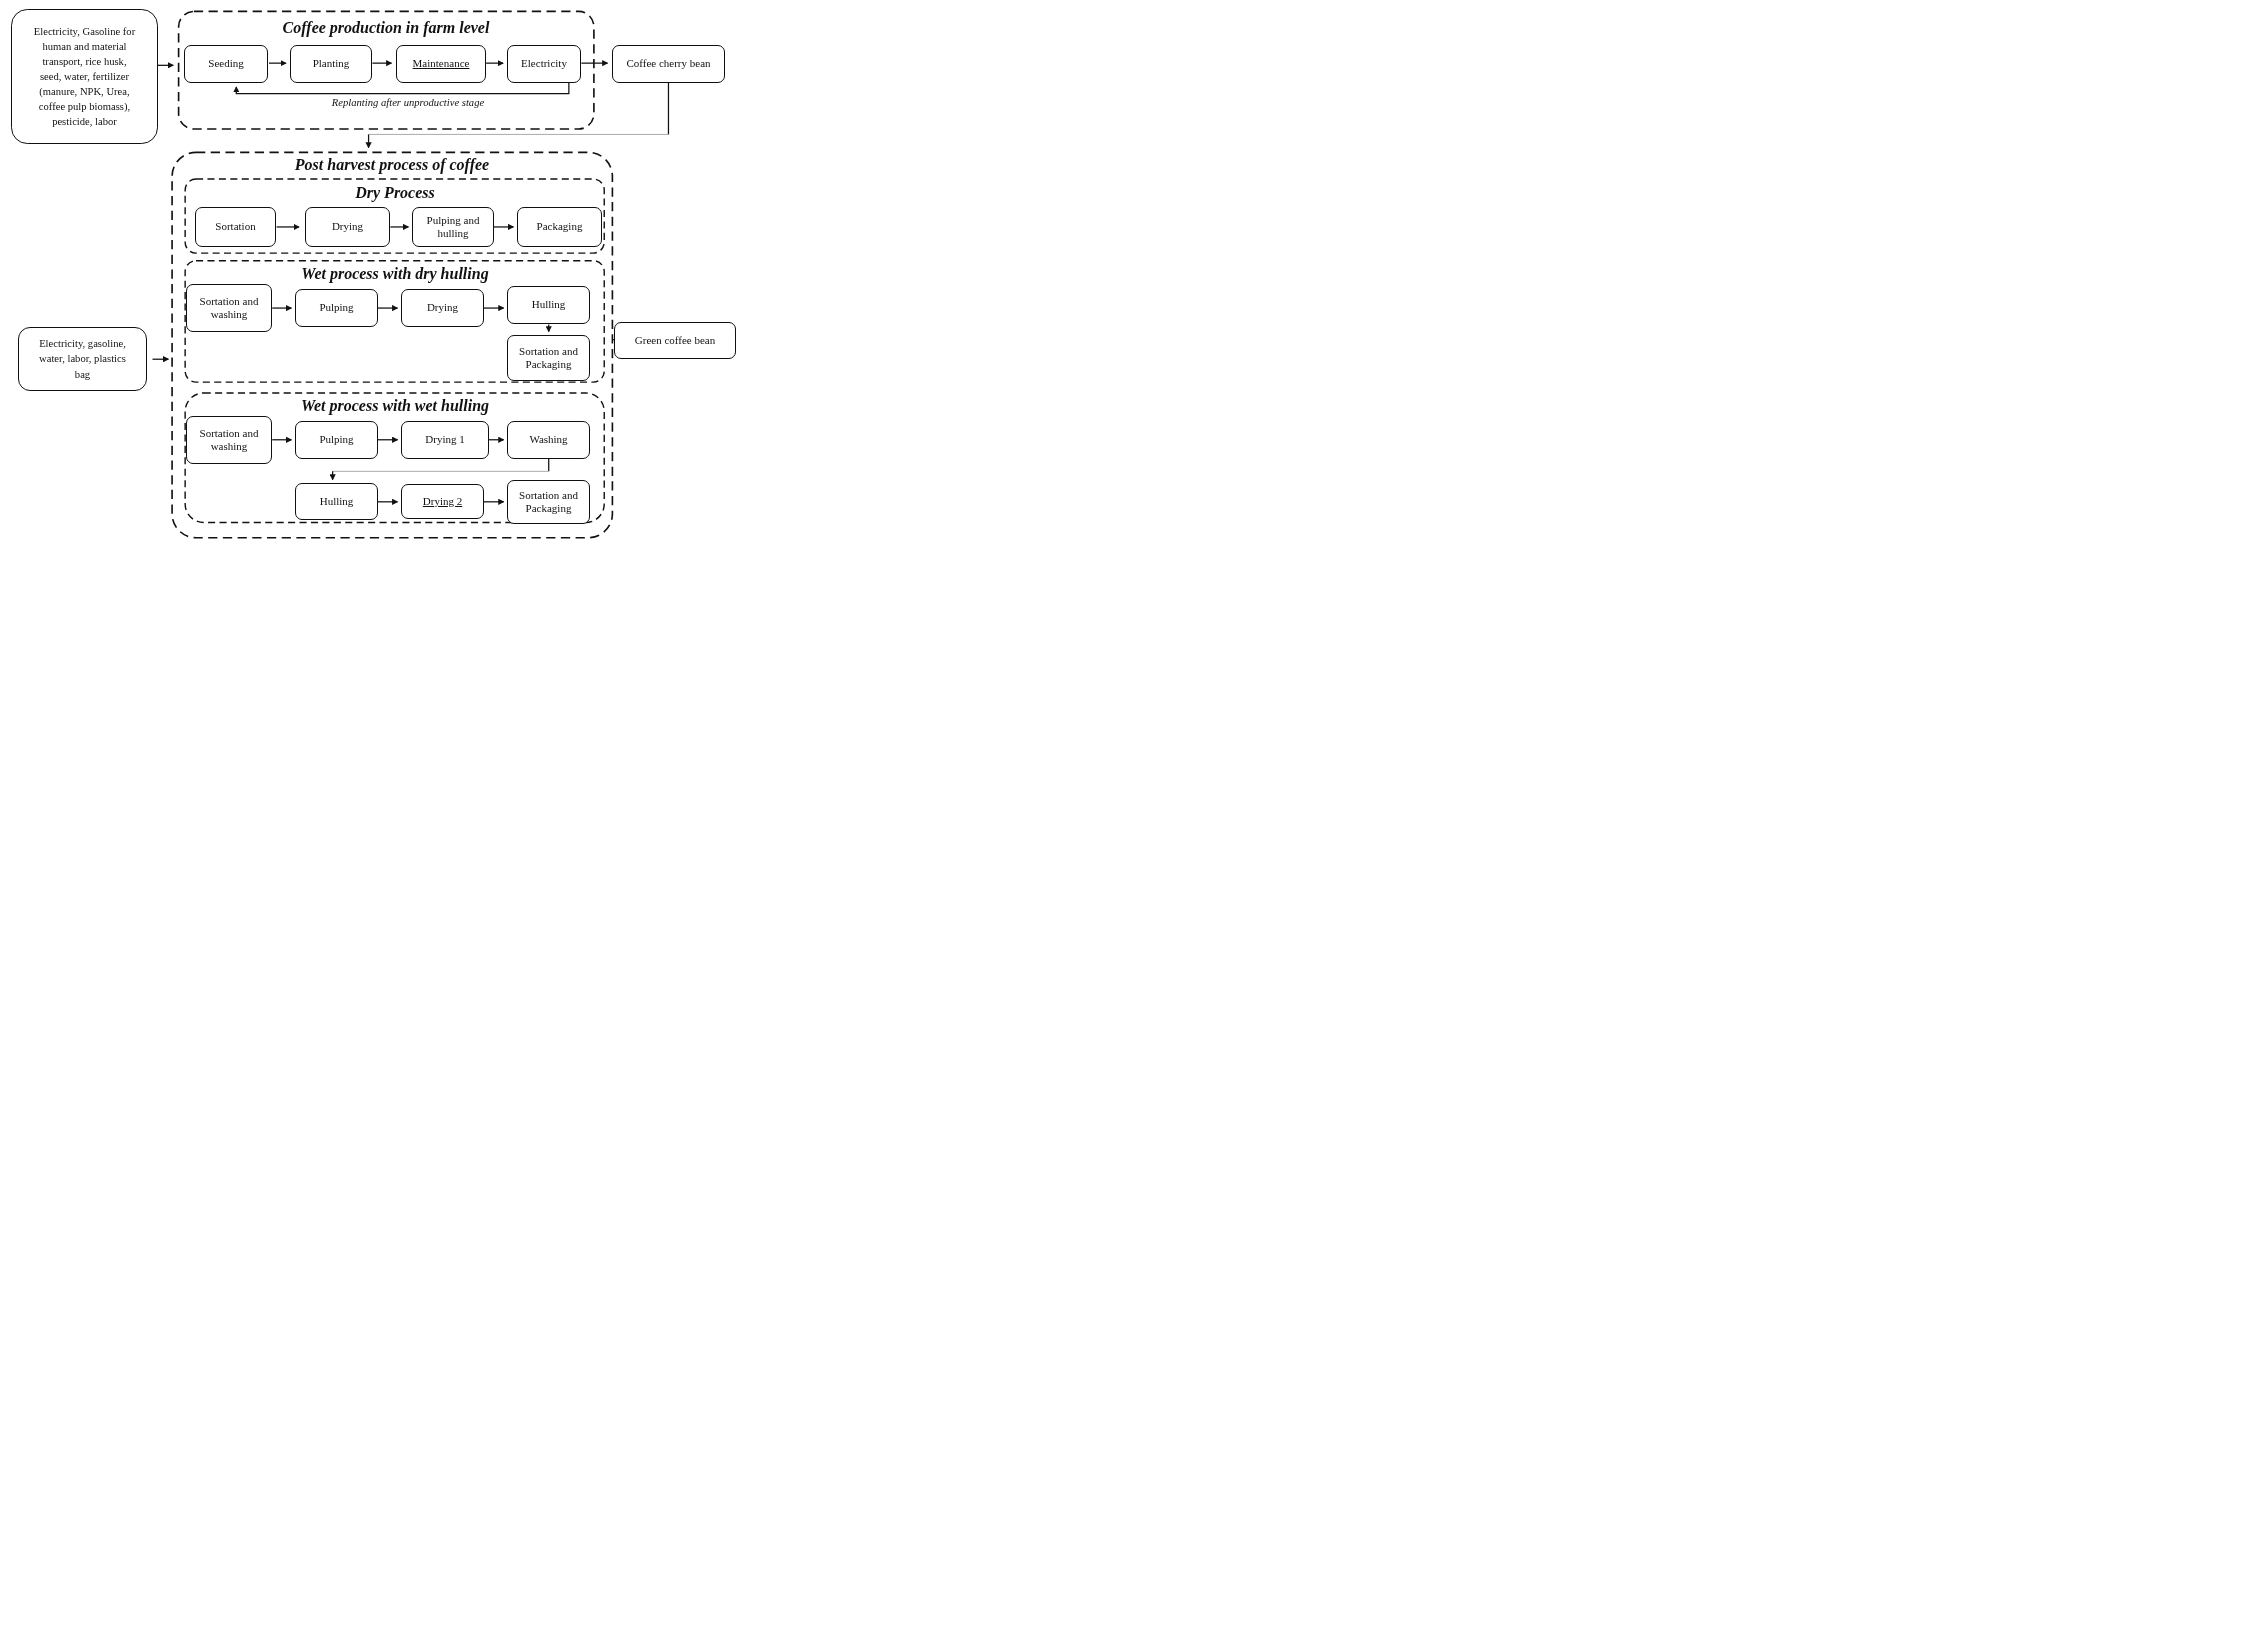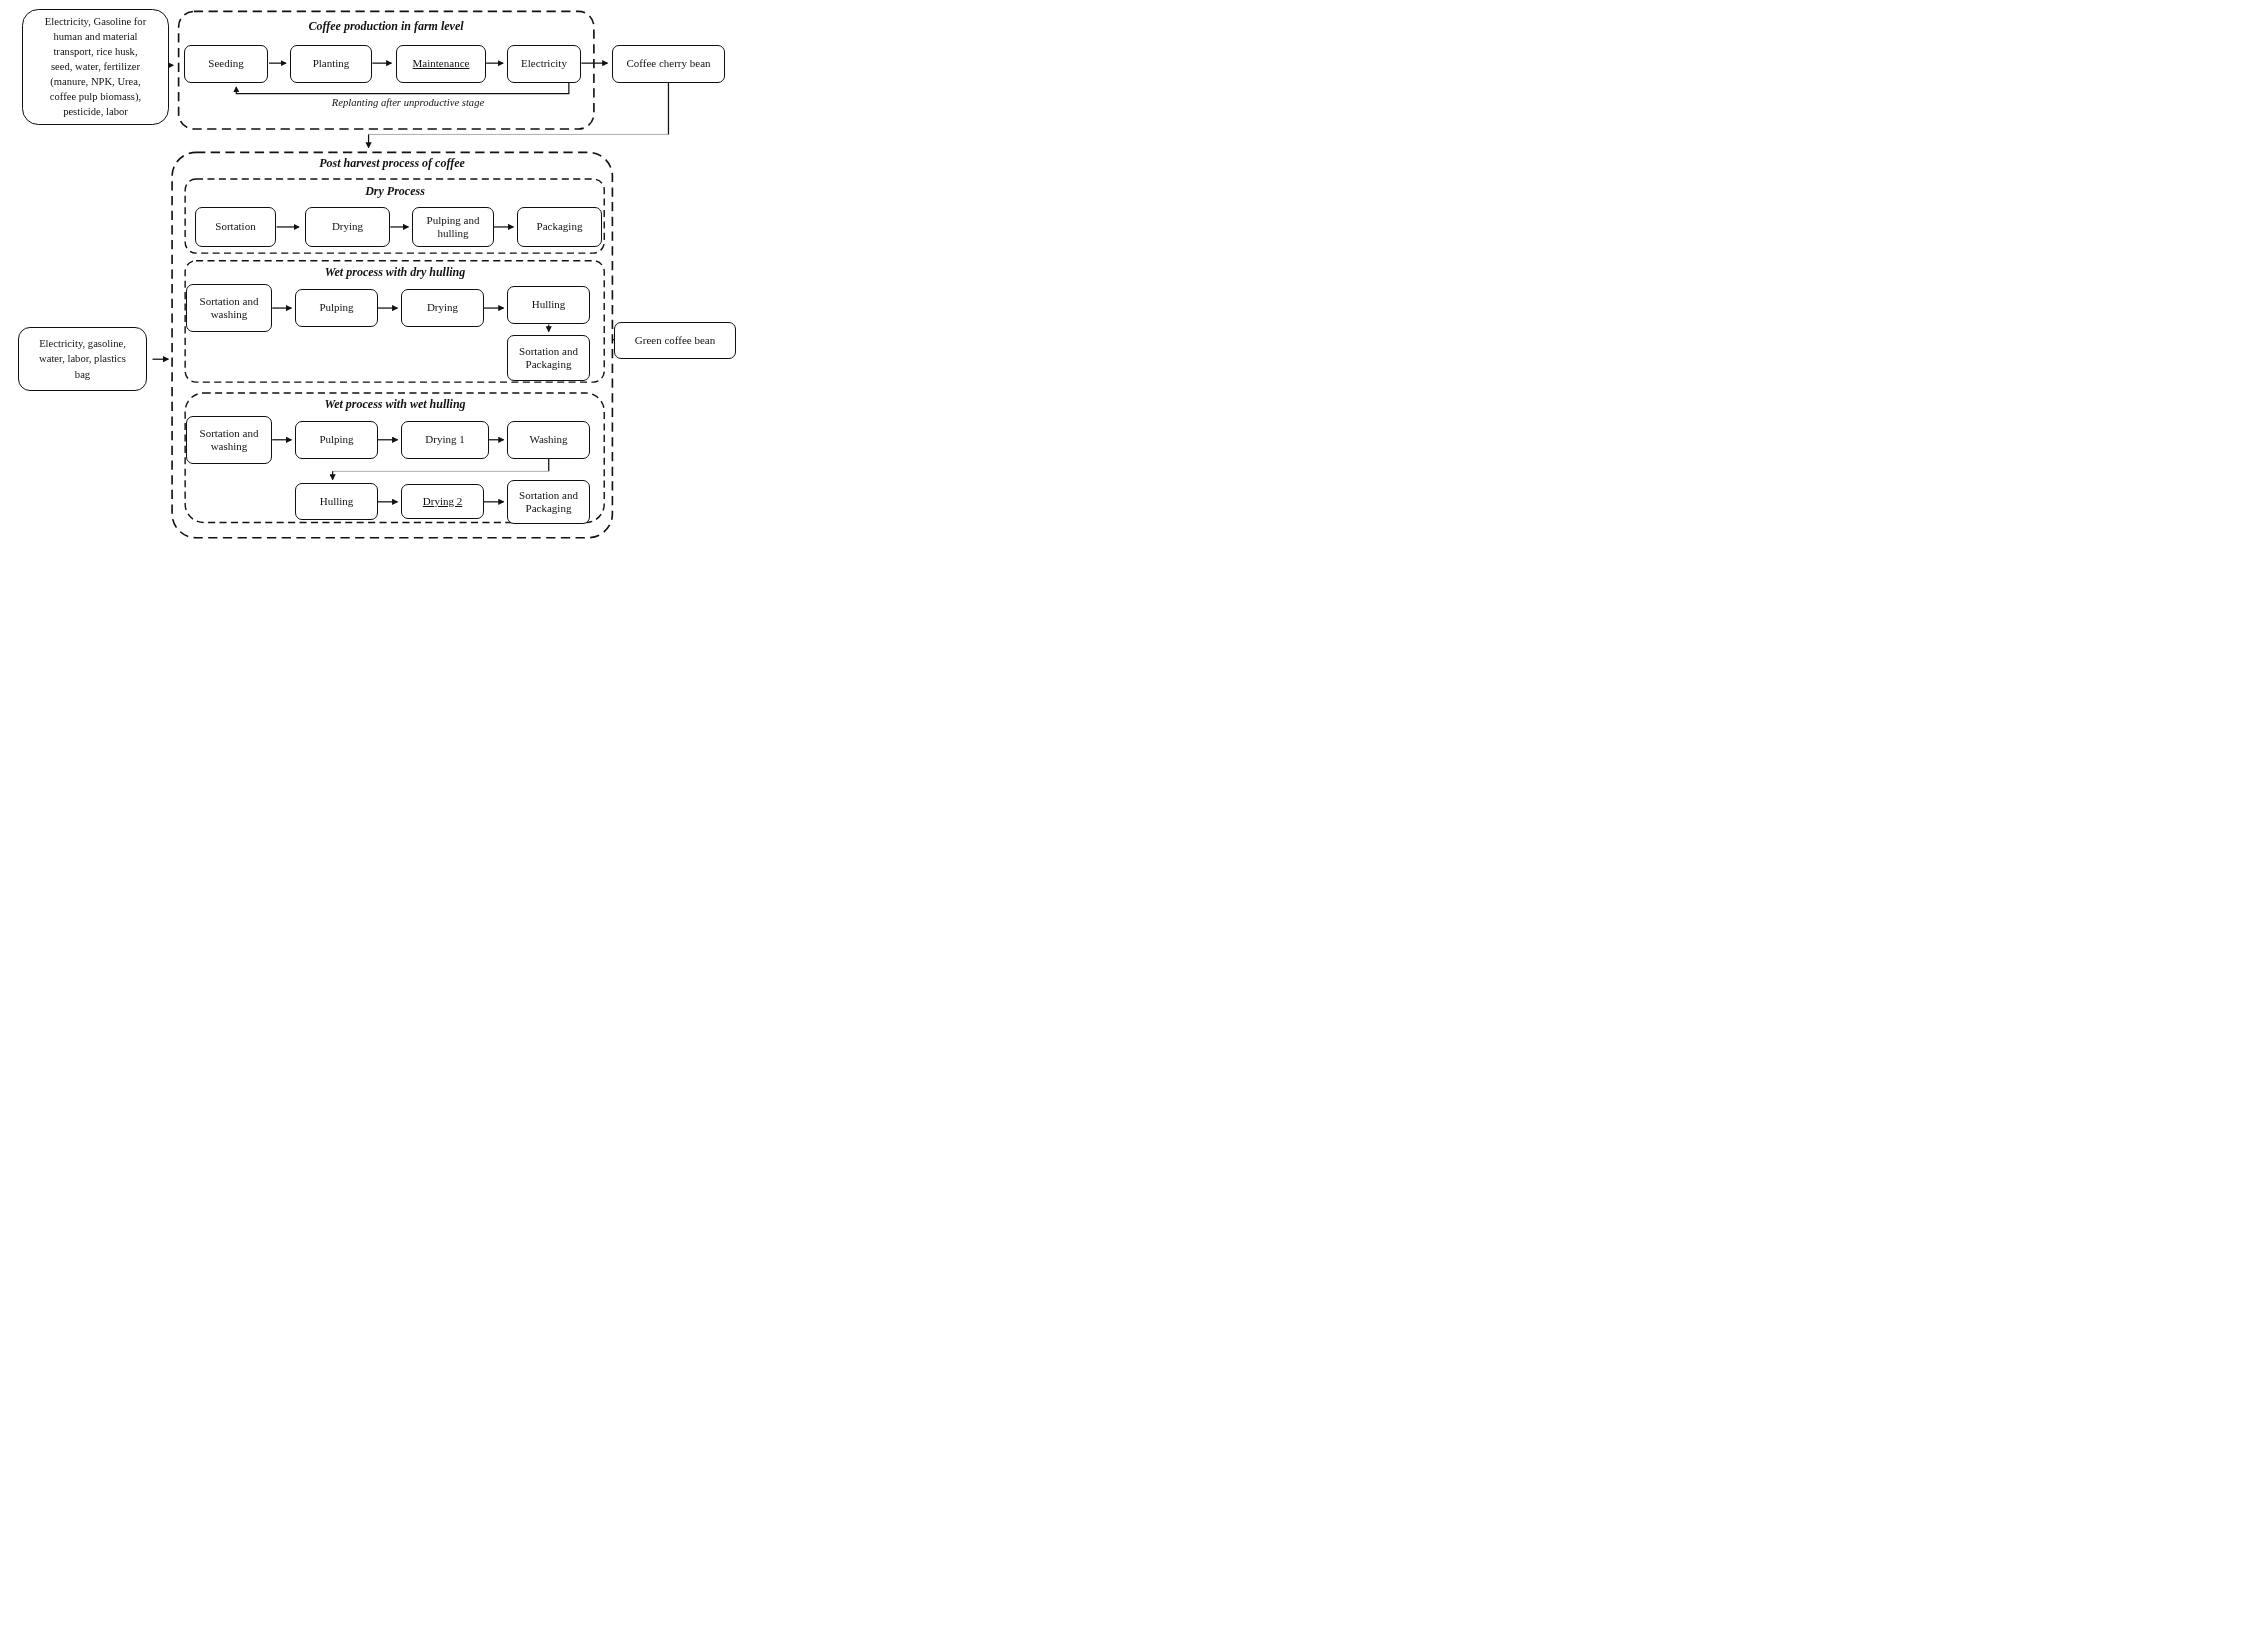--- a/index.html
+++ b/index.html
@@ -23,21 +23,21 @@
     font-size:11px;line-height:1.22;
     box-sizing:border-box;
     z-index:2;
     padding:1.1px 3.3px;
   }
   .node.big{border-radius:16.3px;font-size:10.6px;line-height:1.42;padding:3.3px 5.4px;}
   .sec-title{
     position:absolute;
     transform:translateX(-50%);
     font-weight:bold;font-style:italic;
-    font-size:12px;white-space:nowrap;
+    font-size:16px;white-space:nowrap;
     z-index:1;
   }
   .note{
     position:absolute;
     transform:translateX(-50%);
     font-style:italic;
     font-size:10.6px;white-space:nowrap;
     z-index:1;
   }
 </style>
@@ -106,21 +106,21 @@
     </g>
   </svg>
 
   <div class="sec-title" style="left:386px;top:18.5px;">Coffee production in farm level</div>
   <div class="sec-title" style="left:392px;top:156px;">Post harvest process of coffee</div>
   <div class="sec-title" style="left:395px;top:184px;">Dry Process</div>
   <div class="sec-title" style="left:395px;top:265px;">Wet process with dry hulling</div>
   <div class="sec-title" style="left:395px;top:397px;">Wet process with wet hulling</div>
   <div class="note" style="left:408px;top:97px;">Replanting after unproductive stage</div>
 
-  <div class="node big" style="left:22px;top:8.7px;width:147px;height:116px;">Electricity, Gasoline for
+  <div class="node big" style="left:11px;top:8.7px;width:147px;height:135px;">Electricity, Gasoline for
 human and material
 transport, rice husk,
 seed, water, fertilizer
 (manure, NPK, Urea,
 coffee pulp biomass),
 pesticide, labor</div>
   <div class="node big" style="left:18px;top:327px;width:129px;height:64px;border-radius:12px;">Electricity, gasoline,
 water, labor, plastics
 bag</div>
 

